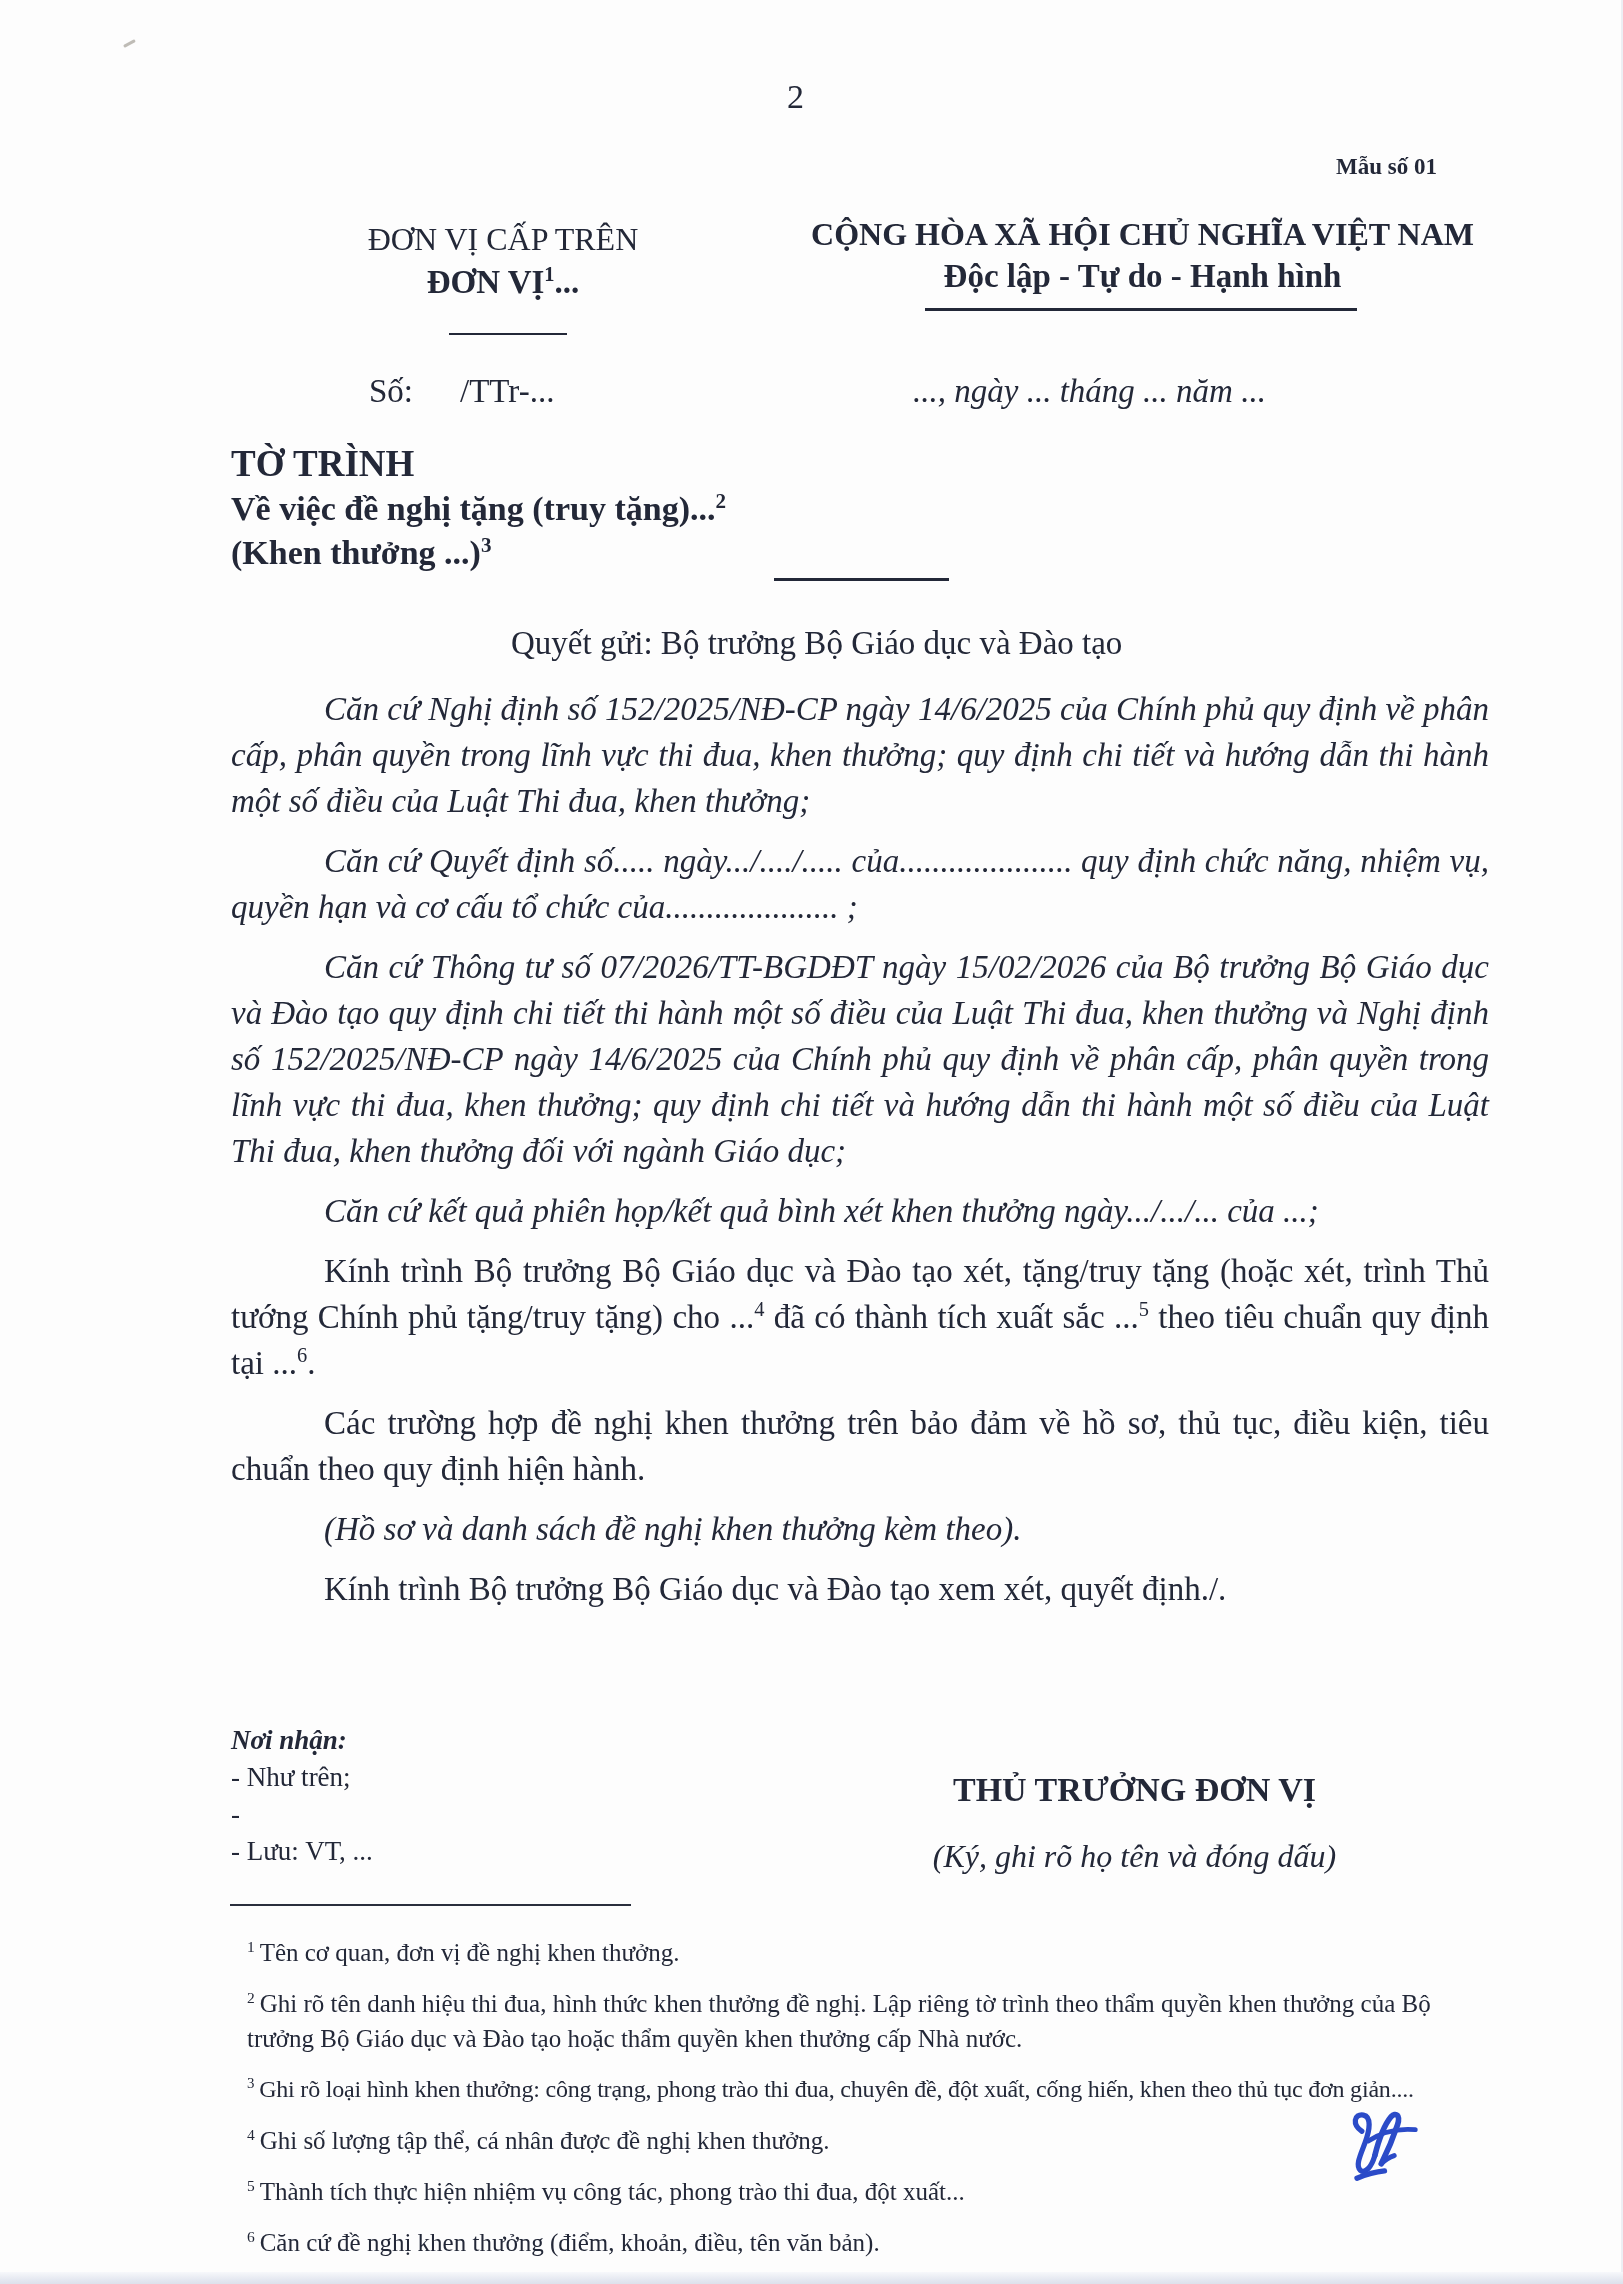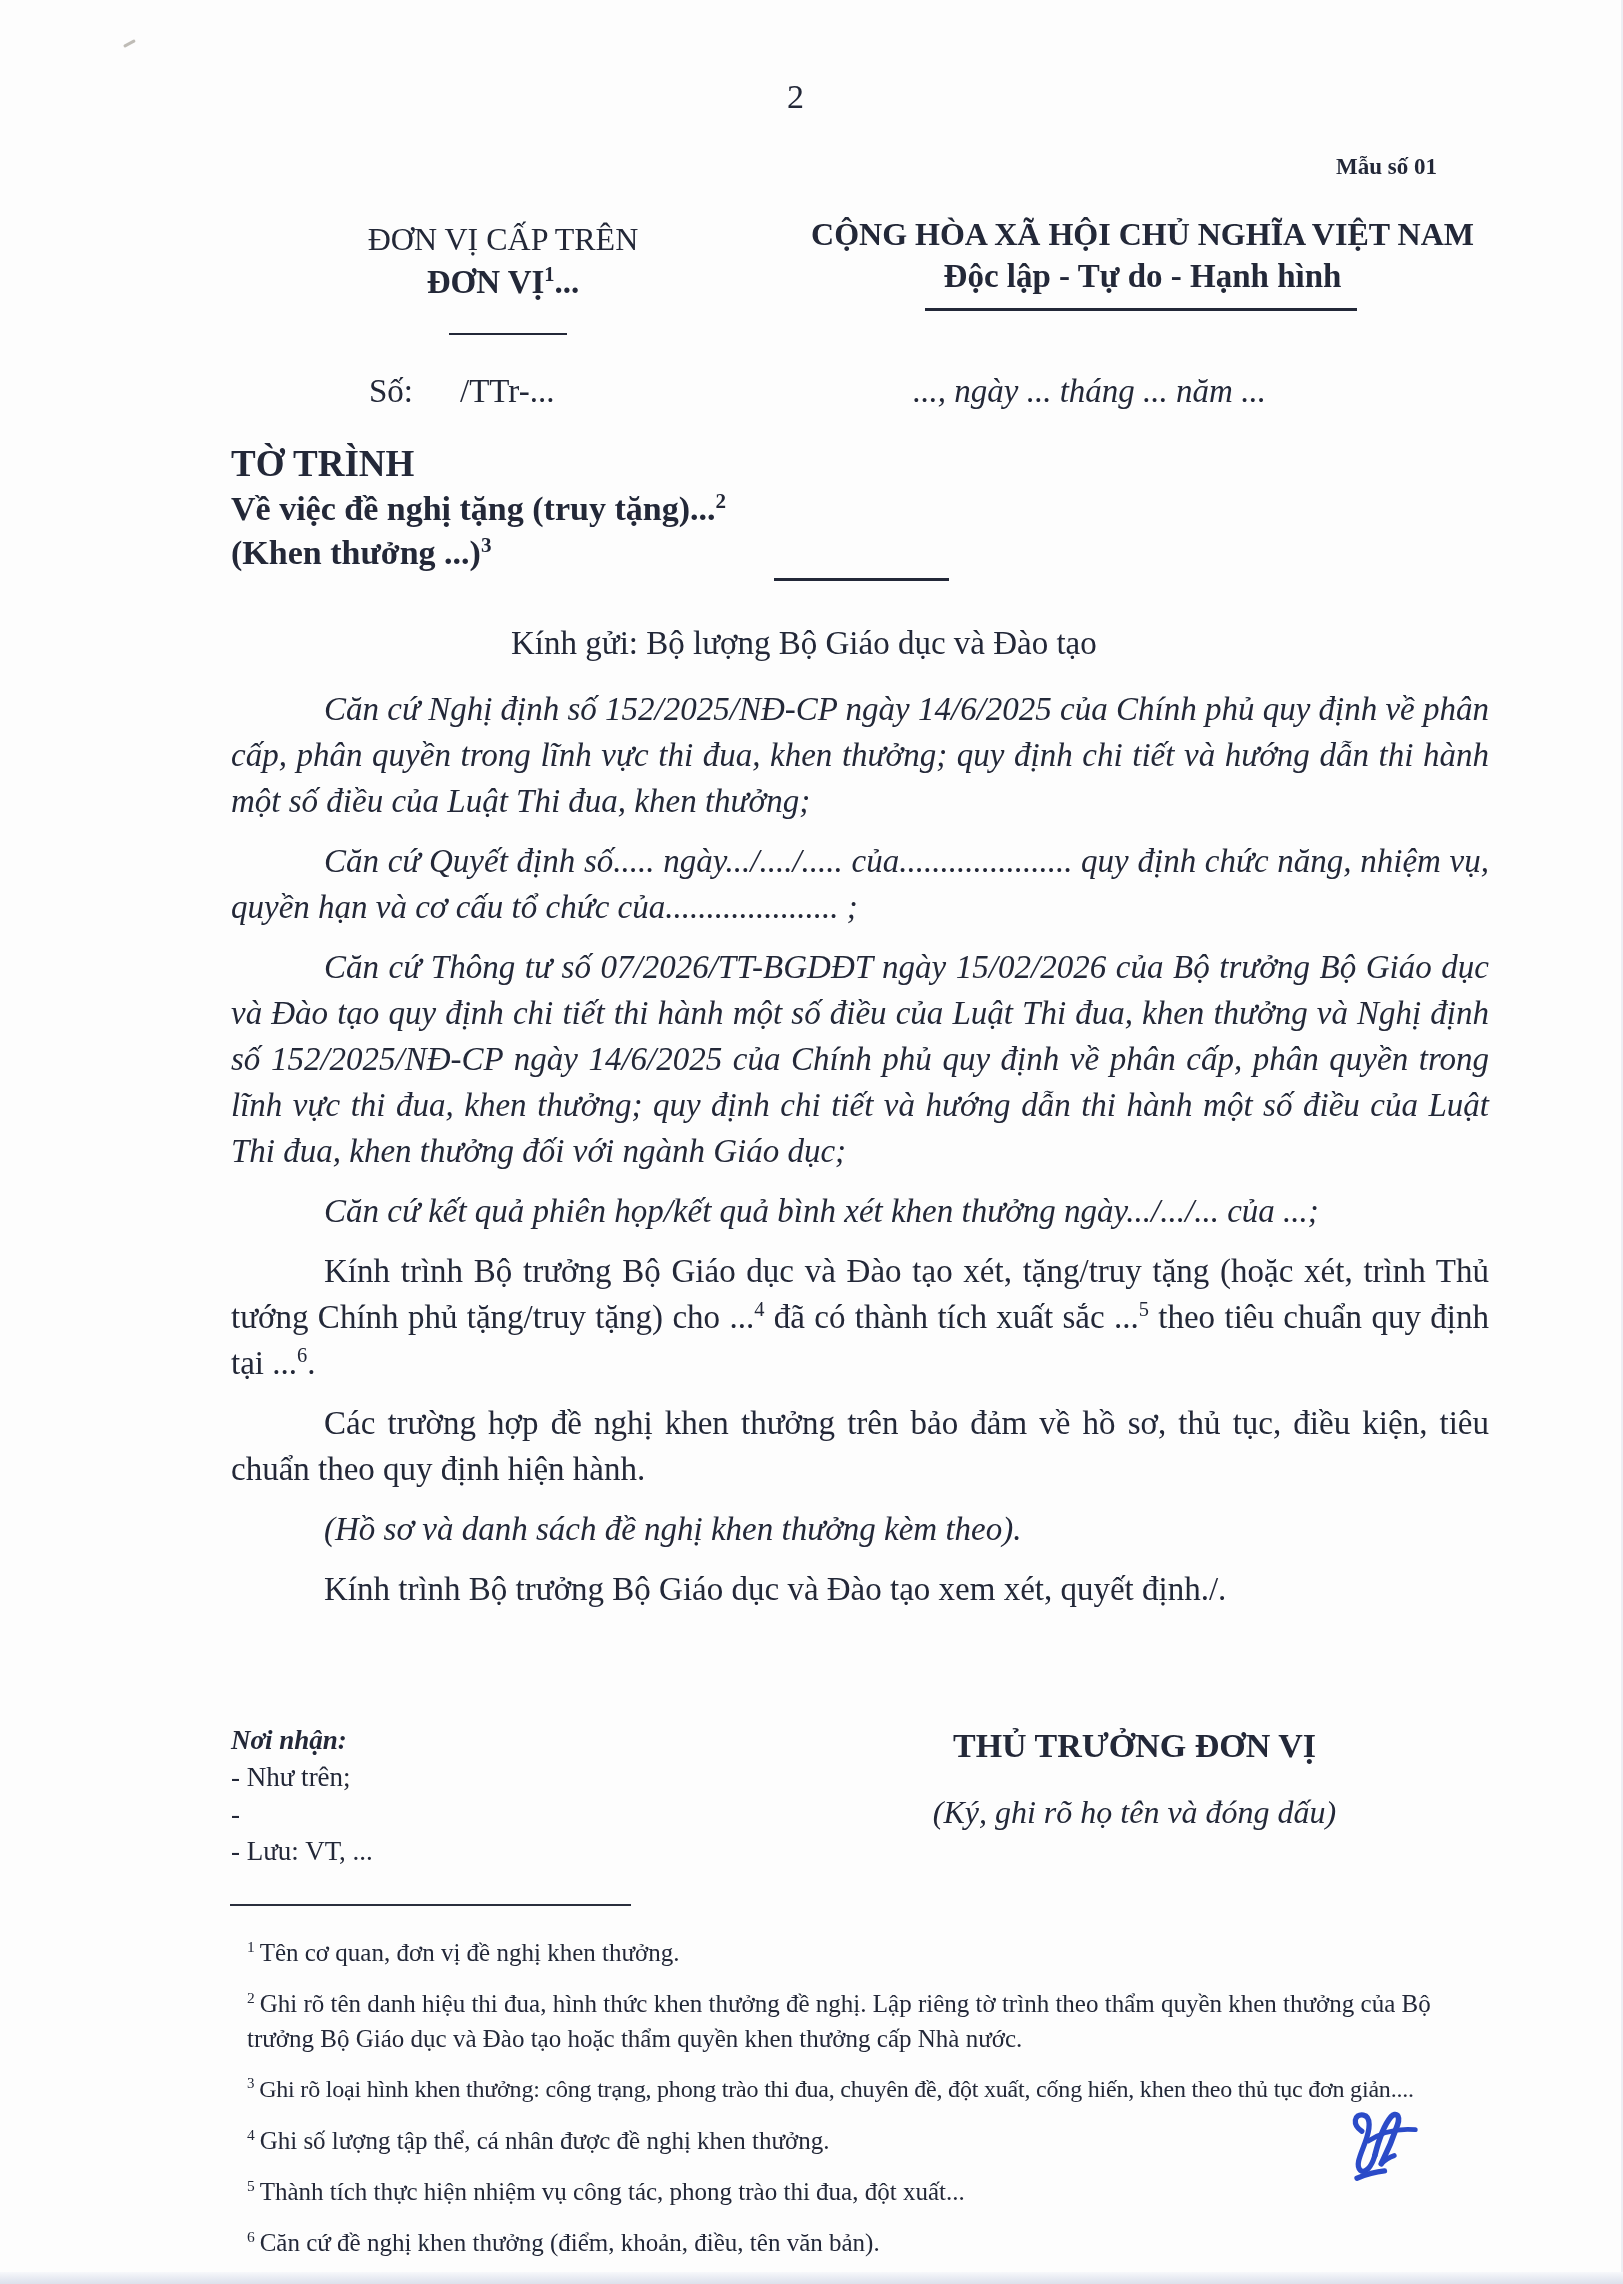--- a/index.html
+++ b/index.html
@@ -35,21 +35,21 @@
   .title-block .t3{font-size:34px;line-height:44px;font-weight:bold;}
   .rule-title{top:578px;left:774px;width:175px;border-top:3.2px solid #232838;}
 
   .salutation{top:625px;left:511px;font-size:33px;}
 
   .content{top:686px;left:231px;width:1258px;font-size:33px;line-height:46px;text-align:justify;}
   .content p{margin:0 0 14px 0;text-indent:93px;}
 
   .recipients{top:1722px;left:231px;font-size:27px;line-height:37px;font-family:Liberation Serif, serif;}
   .recipients .hd{font-weight:bold;font-style:italic;}
-  .signer{top:1724px;left:885px;width:499px;text-align:center;}
+  .signer{top:1768px;left:885px;width:499px;text-align:center;}
   .signer .st{font-size:34px;font-weight:bold;line-height:44px;}
   .signer .sn{font-size:32px;font-style:italic;line-height:42px;margin-top:23px;}
 
   .fn-rule{top:1904px;left:230px;width:401px;border-top:2.4px solid #2a2f3d;}
   .footnotes{top:1919px;left:231px;width:1273px;font-size:25px;line-height:35px;}
   .footnotes .fn{margin:16px;}
   .footnotes sup{margin-right:4.9px;}
   .fn-tight{font-size:24px;white-space:nowrap;letter-spacing:-0.2px;}
 
   .sig-svg{top:2107px;left:1344px;}
@@ -84,21 +84,21 @@
 
 <div class="abs date-line">..., ngày ... tháng ... năm ...</div>
 
 <div class="abs title-block">
   <div class="t1">TỜ TRÌNH</div>
   <div class="t2"><span>Về việc đề nghị tặng (truy tặng)...</span><sup>2</sup></div>
   <div class="t3"><span>(Khen thưởng ...)</span><sup>3</sup></div>
 </div>
 <div class="abs rule-title"></div>
 
-<div class="abs salutation">Kính gửi: Bộ lượng Bộ Giáo dục và Đào tạo</div>
+<div class="abs salutation">Quyết gửi: Bộ trưởng Bộ Giáo dục và Đào tạo</div>
 
 <div class="abs content">
   <p class="i">Căn cứ Nghị định số 152/2025/NĐ-CP ngày 14/6/2025 của Chính phủ quy định về phân cấp, phân quyền trong lĩnh vực thi đua, khen thưởng; quy định chi tiết và hướng dẫn thi hành một số điều của Luật Thi đua, khen thưởng;</p>
   <p class="i">Căn cứ Quyết định số..... ngày.../..../..... của..................... quy định chức năng, nhiệm vụ, quyền hạn và cơ cấu tổ chức của..................... ;</p>
   <p class="i">Căn cứ Thông tư số 07/2026/TT-BGDĐT ngày 15/02/2026 của Bộ trưởng Bộ Giáo dục và Đào tạo quy định chi tiết thi hành một số điều của Luật Thi đua, khen thưởng và Nghị định số 152/2025/NĐ-CP ngày 14/6/2025 của Chính phủ quy định về phân cấp, phân quyền trong lĩnh vực thi đua, khen thưởng; quy định chi tiết và hướng dẫn thi hành một số điều của Luật Thi đua, khen thưởng đối với ngành Giáo dục;</p>
   <p class="i">Căn cứ kết quả phiên họp/kết quả bình xét khen thưởng ngày.../.../... của ...;</p>
   <p><span>Kính trình Bộ trưởng Bộ Giáo dục và Đào tạo xét, tặng/truy tặng (hoặc xét, trình Thủ tướng Chính phủ tặng/truy tặng) cho ...</span><sup>4</sup><span> đã có thành tích xuất sắc ...</span><sup>5</sup><span> theo tiêu chuẩn quy định tại ...</span><sup>6</sup><span>.</span></p>
   <p>Các trường hợp đề nghị khen thưởng trên bảo đảm về hồ sơ, thủ tục, điều kiện, tiêu chuẩn theo quy định hiện hành.</p>
   <p class="i">(Hồ sơ và danh sách đề nghị khen thưởng kèm theo).</p>
   <p>Kính trình Bộ trưởng Bộ Giáo dục và Đào tạo xem xét, quyết định./.</p>

